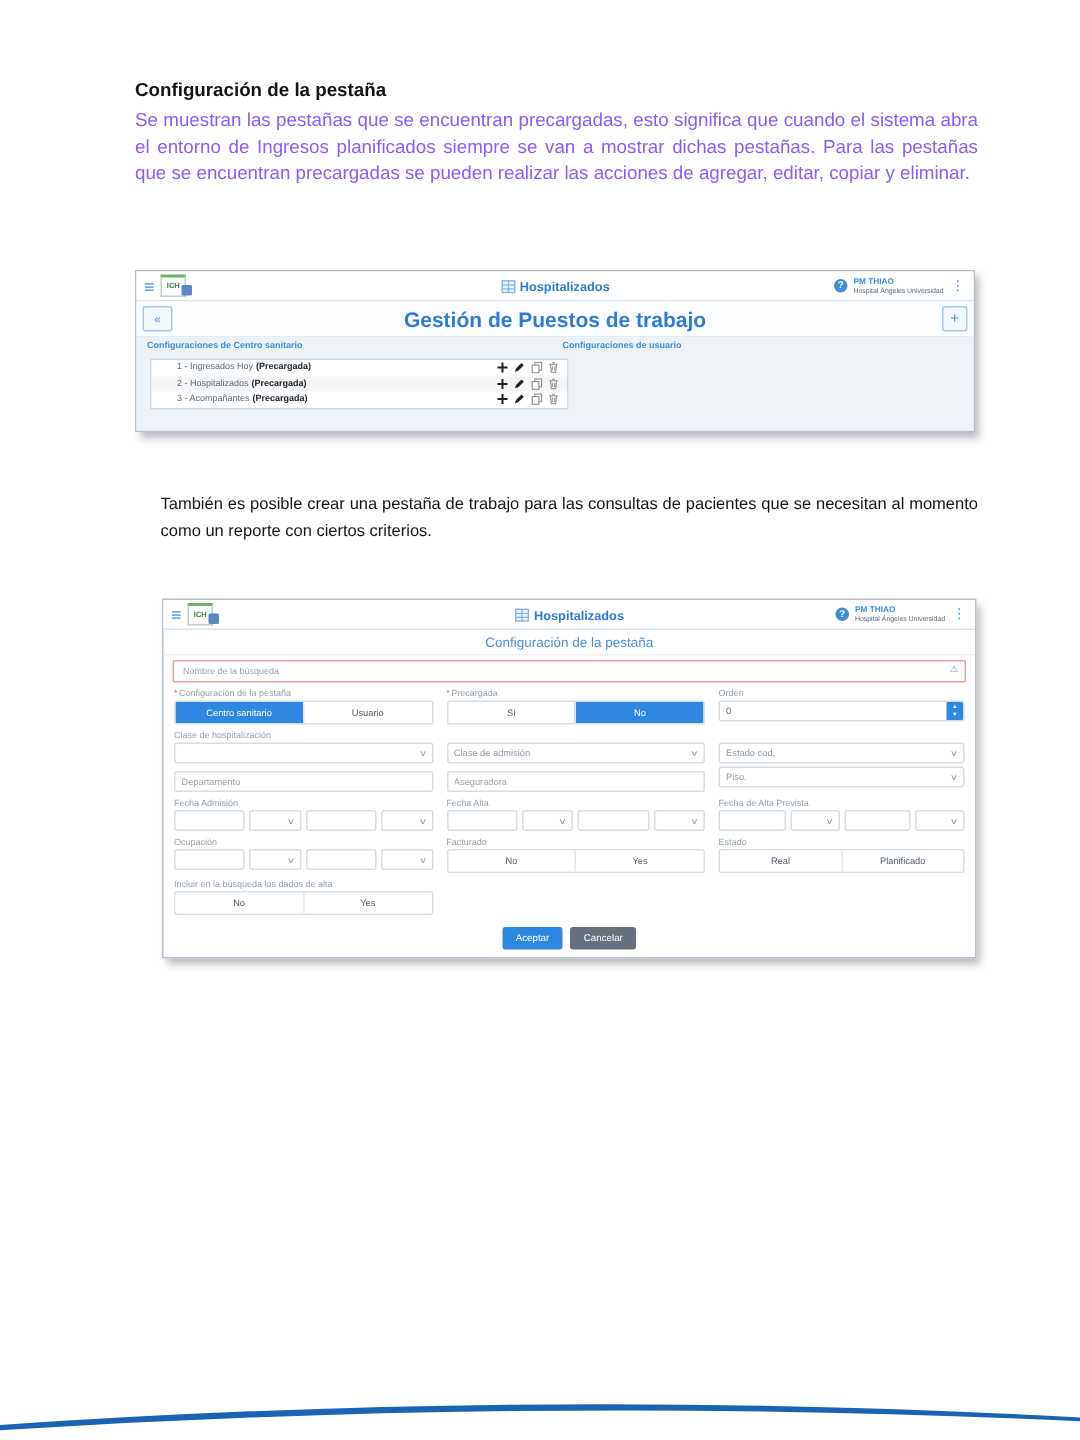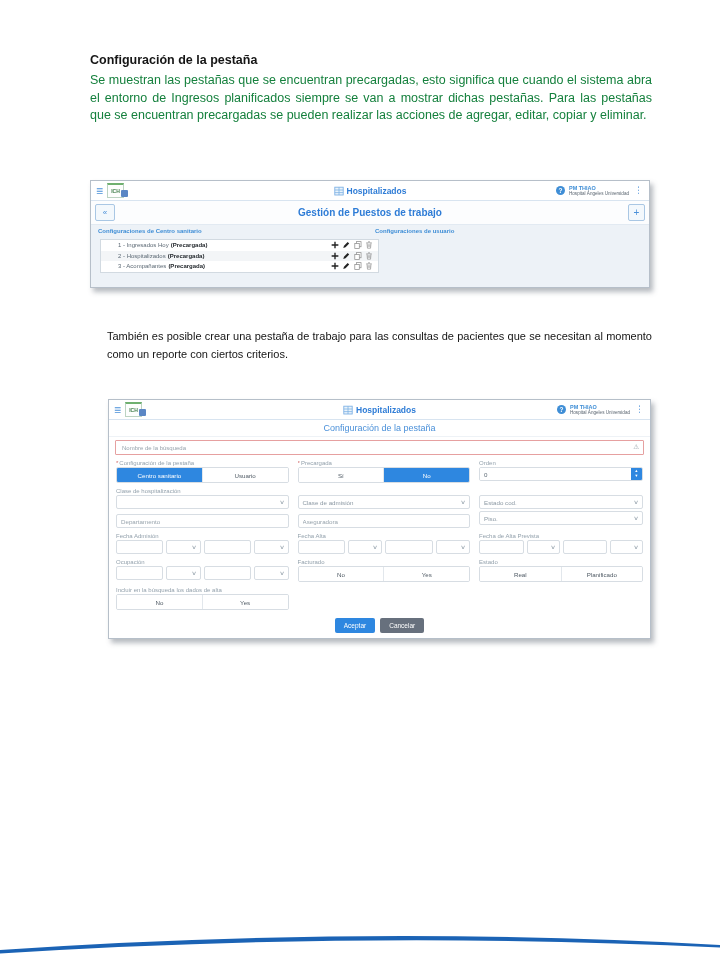--- a/index.html
+++ b/index.html
@@ -2,21 +2,21 @@
 <html><head>
 <meta charset="utf-8">
 <style>
   html,body{margin:0;padding:0;}
   body{
     width:720px;height:960px;position:relative;overflow:hidden;
     background:#ffffff;font-family:"Liberation Sans",sans-serif;color:#111;
   }
   
   .doc-heading{position:absolute;left:90px;top:53px;width:562px;font-size:12.5px;font-weight:bold;color:#151515;}
-  .doc-para1{position:absolute;left:90px;top:72px;width:562px;font-size:12.5px;line-height:17.5px;text-align:justify;color:#15803d;}
+  .doc-para1{position:absolute;left:90px;top:72px;width:562px;font-size:12.5px;line-height:17.5px;text-align:justify;color:#8b5cf6;}
   .doc-para2{position:absolute;left:107px;top:328px;width:545px;font-size:11px;line-height:17.5px;text-align:justify;color:#151515;}
 
   
   .shot{position:absolute;background:#fff;border:1px solid #b6bfc9;box-shadow:3px 4px 5px rgba(95,105,115,.45);display:flex;flex-direction:column;}
   #shot1{left:90px;top:180px;width:558px;height:106px;}
   #shot2{left:108px;top:399px;width:541px;height:238px;}
 
   
   .app-header{height:19px;min-height:19px;display:flex;align-items:center;padding:0 5px;background:#fff;border-bottom:1px solid #d8e4f0;position:relative;}
   .hamburger{color:#4a90d9;font-size:12px;line-height:1;margin-right:4px;cursor:pointer;}
@@ -28,21 +28,21 @@
   .header-right{margin-left:auto;display:flex;align-items:center;gap:4px;}
   .help{width:9px;height:9px;border-radius:50%;background:#3f8ed6;color:#fff;font-size:6.5px;font-weight:bold;display:flex;align-items:center;justify-content:center;cursor:pointer;}
   .userblock{display:flex;flex-direction:column;line-height:1.15;}
   .uname{font-size:5.5px;font-weight:bold;color:#3f8ed6;}
   .uorg{font-size:4.6px;color:#5a6570;}
   .kebab{color:#4a90d9;font-size:9px;line-height:1;cursor:pointer;padding:0 1px;}
 
   
   .subheader{height:23px;min-height:23px;display:flex;align-items:center;padding:0 4px;background:#fcfdfe;border-bottom:1px solid #e2eaf2;position:relative;}
   .btn-collapse{width:18px;height:15px;border:1px solid #a9c7e4;background:#f3f8fc;color:#4a90d9;font-size:8px;display:flex;align-items:center;justify-content:center;border-radius:2px;cursor:pointer;}
-  .sub-title{position:absolute;left:0;right:0;text-align:center;font-size:10px;font-weight:bold;color:#2e7cd6;pointer-events:none;}
+  .sub-title{position:absolute;left:0;right:0;text-align:center;font-size:14px;font-weight:bold;color:#2e7cd6;pointer-events:none;}
   .btn-add{margin-left:auto;width:15px;height:15px;border:1px solid #a9c7e4;background:#f3f8fc;color:#4a90d9;font-size:10px;display:flex;align-items:center;justify-content:center;border-radius:2px;cursor:pointer;}
   .shot1-content{flex:1;background:#edf2f7;position:relative;}
   .sec-label{position:absolute;top:3px;font-size:6px;font-weight:bold;color:#3f8ed6;}
   .sec-label.left{left:7px;}
   .sec-label.right{left:284px;}
   .list-box{position:absolute;left:9px;top:14px;width:277px;background:#fff;border:1px solid #d2dae1;}
   .list-row{height:10.5px;display:flex;align-items:center;padding:0 5px;font-size:6px;color:#5d6a75;cursor:pointer;}
   .list-row.alt{background:#f3f5f7;}
   .row-name{margin-left:12px;}
   .row-tag{font-weight:bold;color:#23282d;margin-left:2px;}

